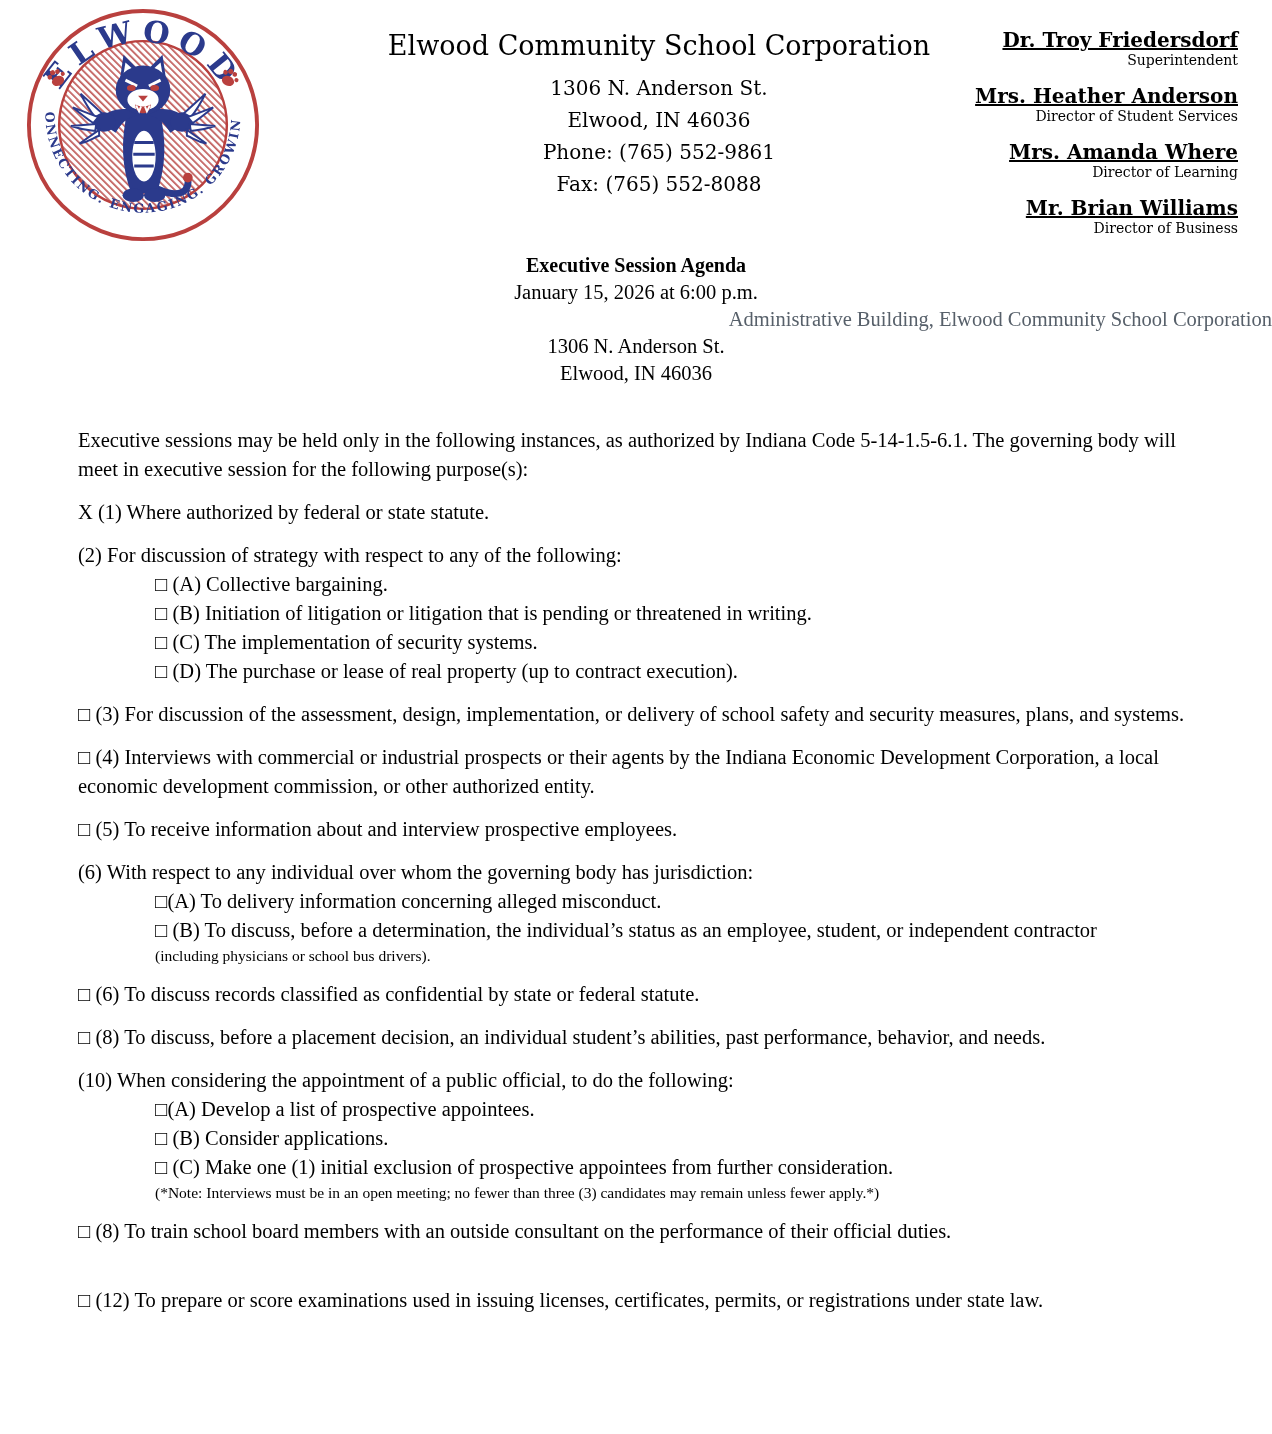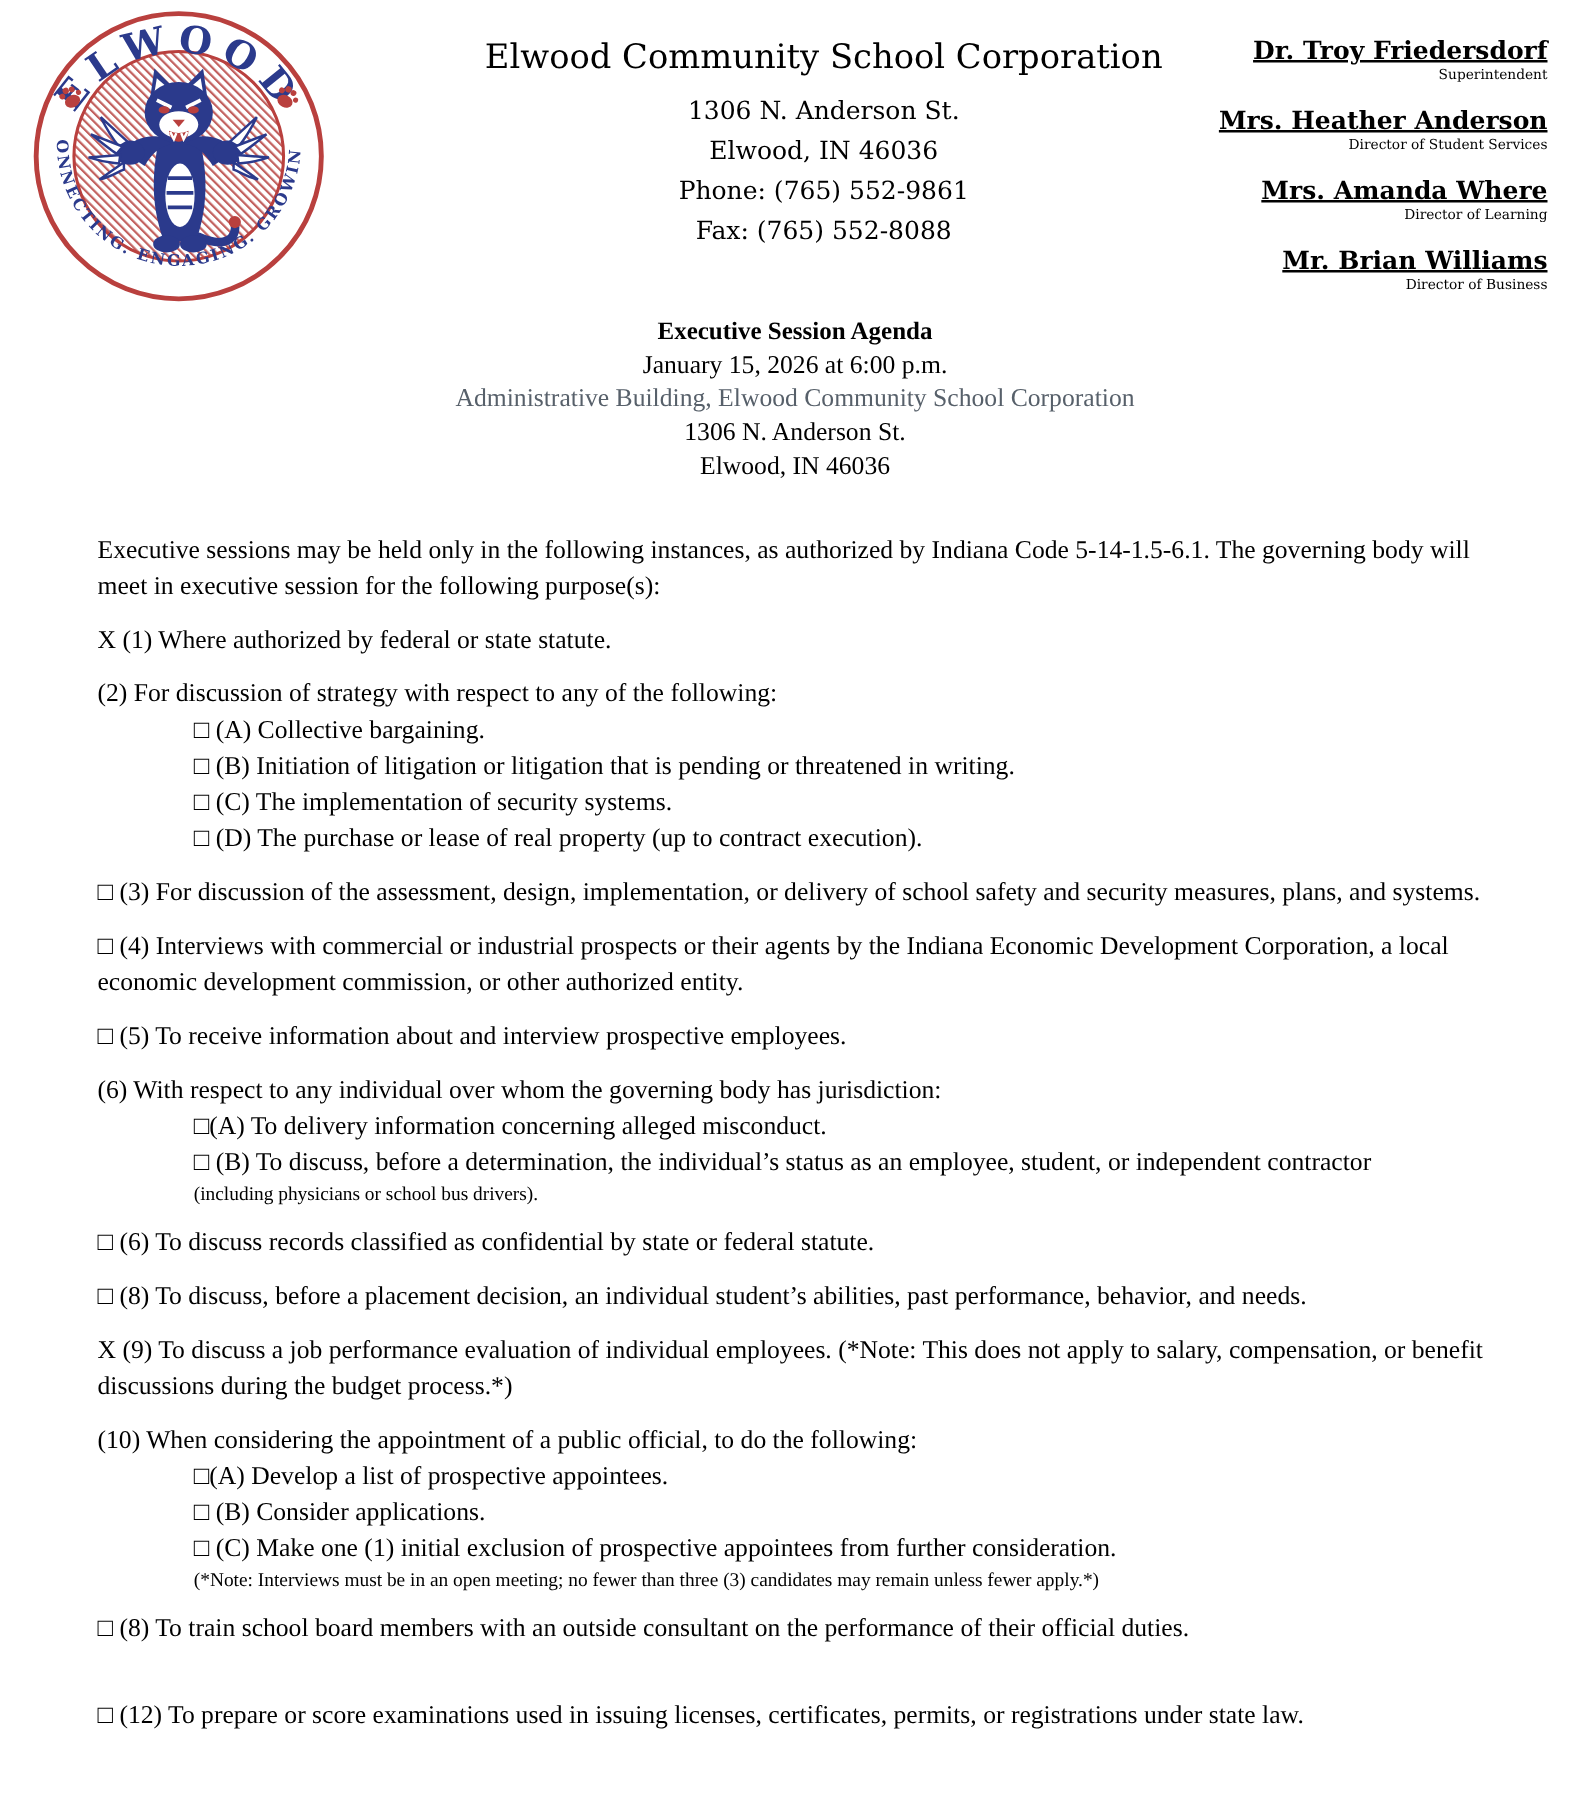--- a/index.html
+++ b/index.html
@@ -24,27 +24,27 @@
   }
   .org-addr {
     font-family:"DejaVu Serif", serif;
     font-size:20px; line-height:32px;
   }
   .org-addr-block { margin-top:6px; }
 
   .staff { position:absolute; right:34px; top:30px; text-align:right; font-family:"DejaVu Serif", serif; }
   .staff-entry { margin-bottom:16px; }
   .staff-name { font-weight:bold; font-size:20px; line-height:20px;text-decoration:underline; }
-  .staff-title { font-size:11px; line-height:20px; }
+  .staff-title { font-size:14px; line-height:20px; }
 
   
   .meeting { position:absolute; left:0; top:252px; width:100%; text-align:center;
              font-size:20.5px; line-height:27px; }
   .m-title { font-weight:bold; font-size:20px; }
-  .m-loc   { color:#57606a; }
+  .m-loc   { color:#57606a;text-align:right; }
 
   
   .body-text { position:absolute; left:78px; top:426px; width:1112px;
                font-size:20.5px; line-height:29px; }
   .body-text p { margin:0; }
   .line      { margin:0; }
   .gap-para  { margin-top:14px !important; }
   .gap-big   { margin-top:40px !important; }
   .indent-1  { padding-left:77px; }
   .small     { font-size:15.5px; line-height:21px; }
@@ -199,21 +199,20 @@
     <p class="line indent-1">□(A) To delivery information concerning alleged misconduct.</p>
 
     <p class="line indent-1">□ (B) To discuss, before a determination, the individual’s status as an employee, student, or independent contractor</p>
 
     <p class="line indent-1 small">(including physicians or school bus drivers).</p>
 
     <p class="line gap-para">□ (6) To discuss records classified as confidential by state or federal statute.</p>
 
     <p class="line gap-para">□ (8) To discuss, before a placement decision, an individual student’s abilities, past performance, behavior, and needs.</p>
 
-    <p class="line gap-para">X (9) To discuss a job performance evaluation of individual employees. (*Note: This does not apply to salary, compensation, or benefit discussions during the budget process.*)</p>
 
     <p class="line gap-para">(10) When considering the appointment of a public official, to do the following:</p>
 
     <p class="line indent-1">□(A) Develop a list of prospective appointees.</p>
 
     <p class="line indent-1">□ (B) Consider applications.</p>
 
     <p class="line indent-1">□ (C) Make one (1) initial exclusion of prospective appointees from further consideration.</p>
 
     <p class="line indent-1 small">(*Note: Interviews must be in an open meeting; no fewer than three (3) candidates may remain unless fewer apply.*)</p>

